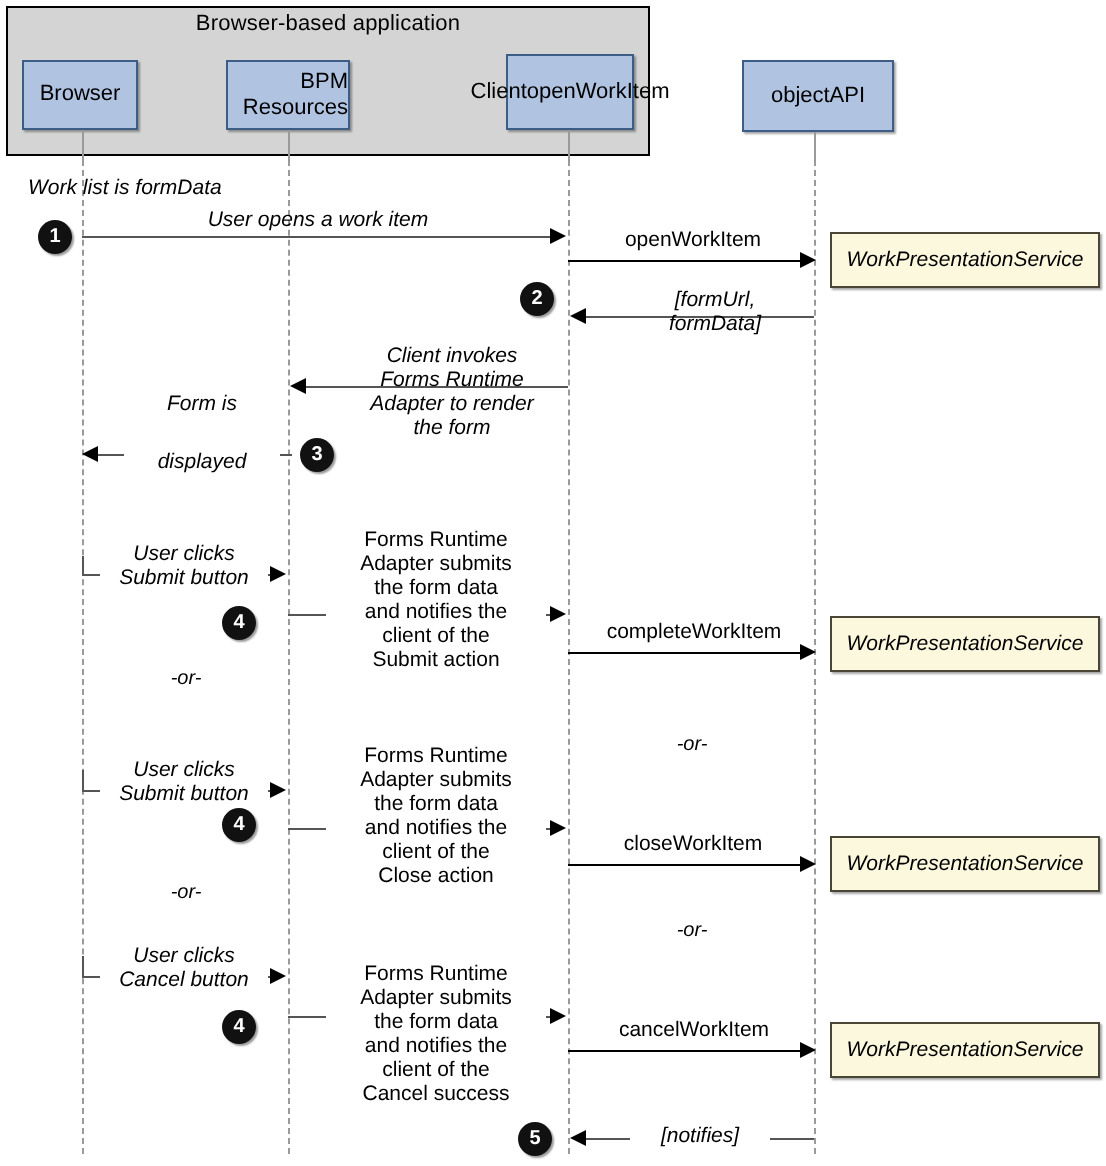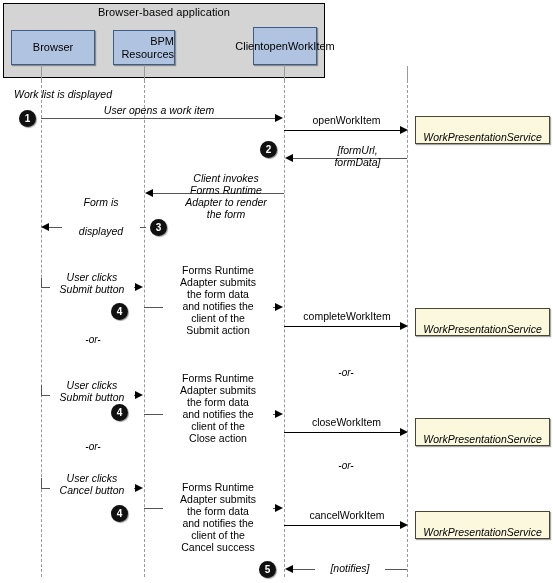--- a/index.html
+++ b/index.html
@@ -60,21 +60,21 @@
     border-left:1px solid #9a9a9a;
   }
 
   
   .service{
     position:absolute;
     background:#fbf8dd;
     border:1px solid #4a4636;
     box-sizing:border-box;
     display:flex;
-    align-items:flex-end;
+    align-items:center;
     justify-content:center;
     font-style:italic;
     font-size:10.5px;
     color:#000;
     box-shadow:1px 1px 1px rgba(0,0,0,.35);
   }
 
   
   .arrow{
     position:absolute;
@@ -139,48 +139,51 @@
   }
 </style>
 </head>
 <body>
 
 <div id="canvas">
 
   <div class="group-box"></div>
   <div class="group-title">Browser-based application</div>
 
-  <div class="actor" style="left:11px;  top:30px; width:84px; height:35px;">
+  <div class="actor" style="left:11px;  top:30px; width:58px; height:35px;">
     <span>Browser</span>
   </div>
 
   <div class="actor" style="left:113px; top:30px; width:62px; height:35px; flex-direction:column;align-items:flex-end;">
     <span>BPM</span>
     <span>Resources</span>
   </div>
 
   <div class="actor" style="left:253px; top:27px; width:64px; height:38px; flex-direction:row;">
     <span>Client</span>
     <span>openWorkItem</span>
   </div>
 
+  <div class="actor" style="left:371px; top:30px; width:76px; height:36px;">
+    <span>objectAPI</span>
+  </div>
 
   <div class="lifeline solid-seg" style="left:41px;  top:65px;  height:15px;"></div>
   <div class="lifeline" style="left:41px;  top:80px;  height:497px;"></div>
 
   <div class="lifeline solid-seg" style="left:144px; top:65px;  height:15px;"></div>
   <div class="lifeline" style="left:144px; top:80px;  height:497px;"></div>
 
   <div class="lifeline solid-seg" style="left:284px; top:65px;  height:15px;"></div>
   <div class="lifeline" style="left:284px; top:80px;  height:497px;"></div>
 
   <div class="lifeline solid-seg" style="left:407px; top:66px;  height:14px;"></div>
   <div class="lifeline" style="left:407px; top:80px;  height:497px;"></div>
 
-  <div class="lbl it" style="left:14px; top:88px;">Work list is displayed</div>
+  <div class="lbl it" style="left:14px; top:88px;">Work list is formData</div>
 
   <div class="step" style="left:19px; top:110px;">1</div>
   <div class="arrow" style="left:41px; top:118px; width:235px;"></div>
   <div class="arrow-head right" style="left:275px; top:114px;"></div>
   <div class="lbl it" style="left:74px; top:104px; width:170px;">User opens a work item</div>
 
   <div class="arrow dark" style="left:284px; top:130px; width:119px;"></div>
   <div class="arrow-head right" style="left:400px; top:126px;"></div>
   <div class="lbl plain" style="left:294px; top:114px; width:105px;">openWorkItem</div>
 

